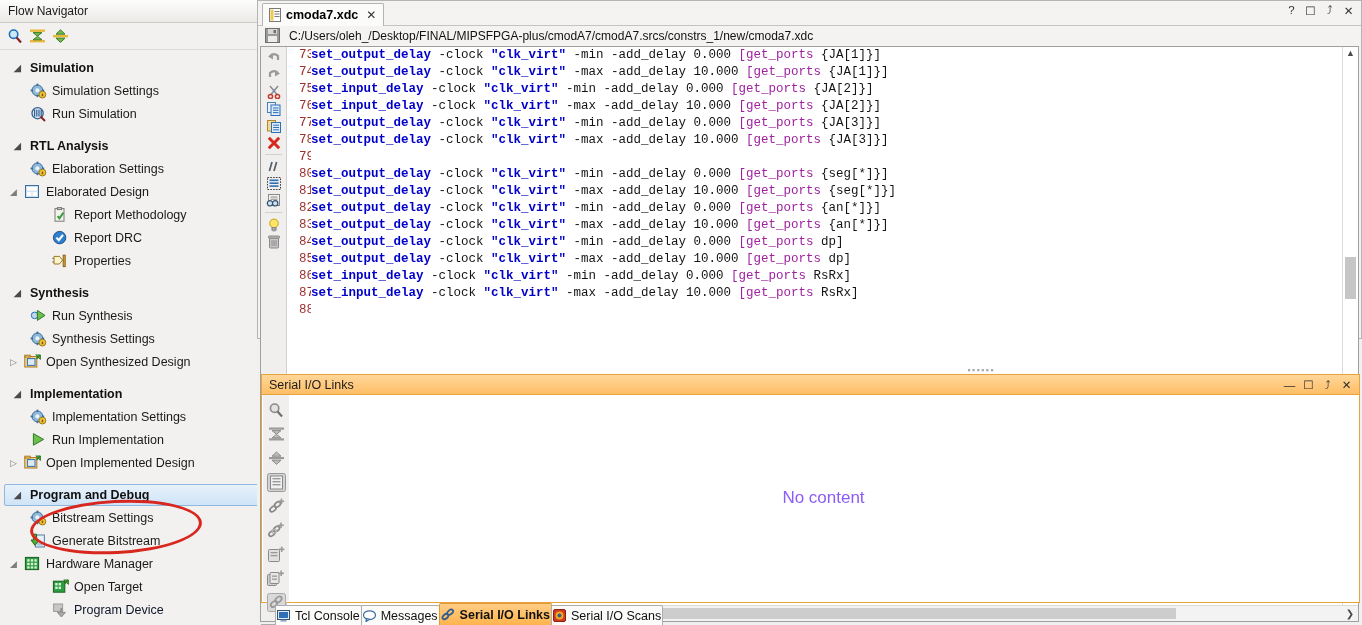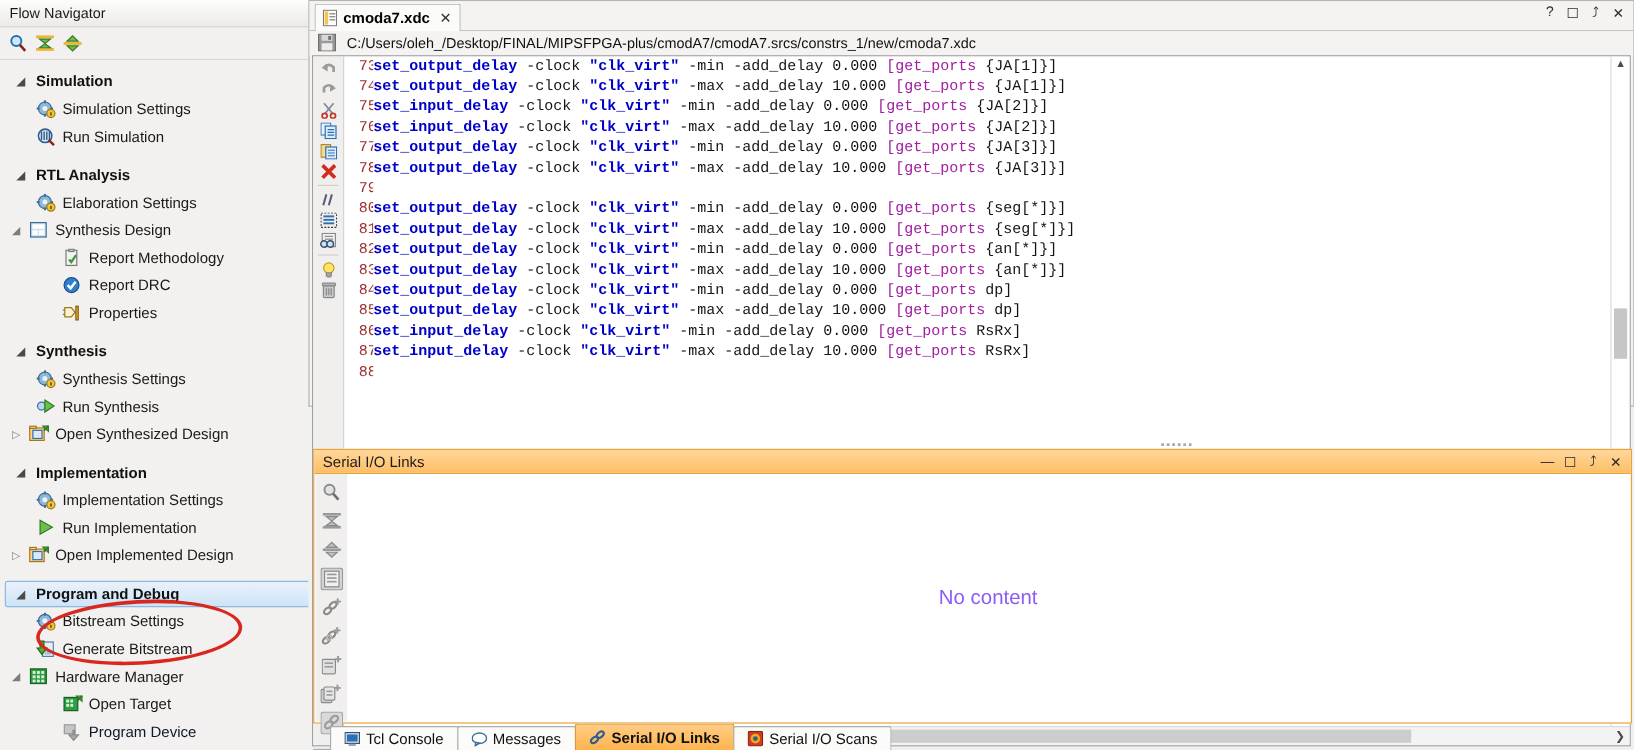--- a/index.html
+++ b/index.html
@@ -142,21 +142,21 @@
   .sio-h .t{flex:1;}
   .sio-h .wb{width:19px;text-align:center;font-size:11.5px;color:#2b2b2b;}
   .sio-tb{position:absolute;left:1px;top:20px;width:26px;bottom:1px;background:#f0efed;border-right:1px solid #d3d3d3;padding-top:3px;}
   .sio-tb .ic{height:24px;display:flex;align-items:center;justify-content:center;}
   .sio-body{position:absolute;left:27px;top:20px;right:1px;bottom:1px;background:#fff;display:flex;align-items:center;justify-content:center;}
   .sio-body span{color:#8b5cf6;font-size:17px;}
 
   
   .btabs{position:absolute;left:4px;bottom:0;height:22px;display:flex;align-items:flex-end;font-size:12.5px;}
   .btab{
-    height:19px;display:flex;align-items:center;gap:5px;padding:0 11px;margin-right:-1px;
+    height:19px;display:flex;align-items:center;gap:5px;padding:0 1px;margin-right:-1px;
     background:#fbfbfa;border:1px solid #adadad;border-bottom:none;border-radius:2px 2px 0 0;color:#111;
   }
   .btab.active{background:linear-gradient(#ffcc85,#ffb44d);border-color:#e09a33;font-weight:bold;height:21px;}
   .btab-lead{width:14px;height:19px;border-bottom:1px solid #adadad;}
 
   
   .ellipse{
     position:absolute;left:30px;top:500px;width:166px;height:48px;
     border:3px solid #d8271f;border-radius:50%;
     transform:rotate(-3deg);pointer-events:none;z-index:60;
@@ -255,21 +255,21 @@
           <div class="itm">
             <span class="tw">◢</span>
             <span class="ico">
               <svg width="17" height="16" viewBox="0 0 17 16">
                 <rect x="1.5" y="1.5" width="13" height="12" fill="#cfe2f2" stroke="#3a6e99"></rect>
                 <rect x="3" y="3" width="10" height="3.6" fill="#fff"></rect>
                 <rect x="3" y="8" width="4.4" height="3.8" fill="#fff"></rect>
                 <rect x="8.6" y="8" width="4.4" height="3.8" fill="#fff"></rect>
               </svg>
             </span>
-            <span>Synthesis Design</span>
+            <span>Elaborated Design</span>
           </div>
           <div class="itm lv3">
             <span class="ico">
               <svg width="17" height="16" viewBox="0 0 17 16">
                 <rect x="3" y="1.6" width="9" height="12.6" fill="#f2f2ee" stroke="#7a7a7a"></rect>
                 <rect x="5.4" y="0.6" width="4.2" height="2" fill="#c8c8c0" stroke="#7a7a7a"></rect>
                 <polyline points="5.6,9.2 7.4,11.4 11.4,5.6" fill="none" stroke="#3f9a3a" stroke-width="2"></polyline>
               </svg>
             </span>
             <span>Report Methodology</span>
@@ -292,44 +292,44 @@
                 <line x1="0.3" y1="9" x2="2" y2="9" stroke="#6f6f6f"></line>
                 <line x1="10.6" y1="7.2" x2="11.2" y2="7.2" stroke="#6f6f6f"></line>
               </svg>
             </span>
             <span>Properties</span>
           </div>
           <div class="gap"></div>
           <div class="grp">
             <span class="tw">◢</span>
             <span>Synthesis</span>
+          </div>
+          <div class="itm">
+            <span class="ico">
+              <svg width="17" height="16" viewBox="0 0 17 16">
+                <circle cx="4.6" cy="7.4" r="3.3" fill="#bcd8ef" stroke="#2f6fb5"></circle>
+                <polygon points="7.4,2.4 15,7.4 7.4,12.4" fill="#6cc04a" stroke="#2f7a28"></polygon>
+              </svg>
+            </span>
+            <span>Run Synthesis</span>
           </div>
           <div class="itm">
             <span class="ico">
               <svg width="17" height="16" viewBox="0 0 17 16">
                 <circle cx="7.4" cy="7.4" r="5.4" fill="#8fb8d8" stroke="#3a6e99"></circle>
                 <circle cx="7.4" cy="7.4" r="2.1" fill="#eaf2f9"></circle>
                 <rect x="6.6" y="0.6" width="1.7" height="2.4" fill="#3a6e99"></rect>
                 <rect x="6.6" y="11.8" width="1.7" height="2.4" fill="#3a6e99"></rect>
                 <rect x="0.6" y="6.6" width="2.4" height="1.7" fill="#3a6e99"></rect>
                 <rect x="11.8" y="6.6" width="2.4" height="1.7" fill="#3a6e99"></rect>
                 <circle cx="12.4" cy="11.6" r="3.4" fill="#f2c43a" stroke="#9e7a12"></circle>
                 <rect x="11.7" y="10.6" width="1.5" height="2.6" fill="#7a5c08"></rect>
               </svg>
             </span>
             <span>Synthesis Settings</span>
-          </div>
-          <div class="itm">
-            <span class="ico">
-              <svg width="17" height="16" viewBox="0 0 17 16">
-                <circle cx="4.6" cy="7.4" r="3.3" fill="#bcd8ef" stroke="#2f6fb5"></circle>
-                <polygon points="7.4,2.4 15,7.4 7.4,12.4" fill="#6cc04a" stroke="#2f7a28"></polygon>
-              </svg>
-            </span>
-            <span>Run Synthesis</span>
           </div>
           <div class="itm">
             <span class="tw">▷</span>
             <span class="ico">
               <svg width="17" height="16" viewBox="0 0 17 16">
                 <rect x="0.8" y="2.6" width="12" height="10.4" fill="#ffd98a" stroke="#a8761a"></rect>
                 <rect x="0.8" y="1.2" width="5.4" height="1.8" fill="#ffd98a" stroke="#a8761a"></rect>
                 <rect x="3.4" y="4.6" width="7.6" height="6.8" fill="#dceaf8" stroke="#2f6fb5"></rect>
                 <polygon points="11.8,1 16.4,1 16.4,5.4" fill="#6cc04a" stroke="#2f7a28"></polygon>
                 <line x1="16.4" y1="1" x2="12.6" y2="4.8" stroke="#2f7a28" stroke-width="1.6"></line>

